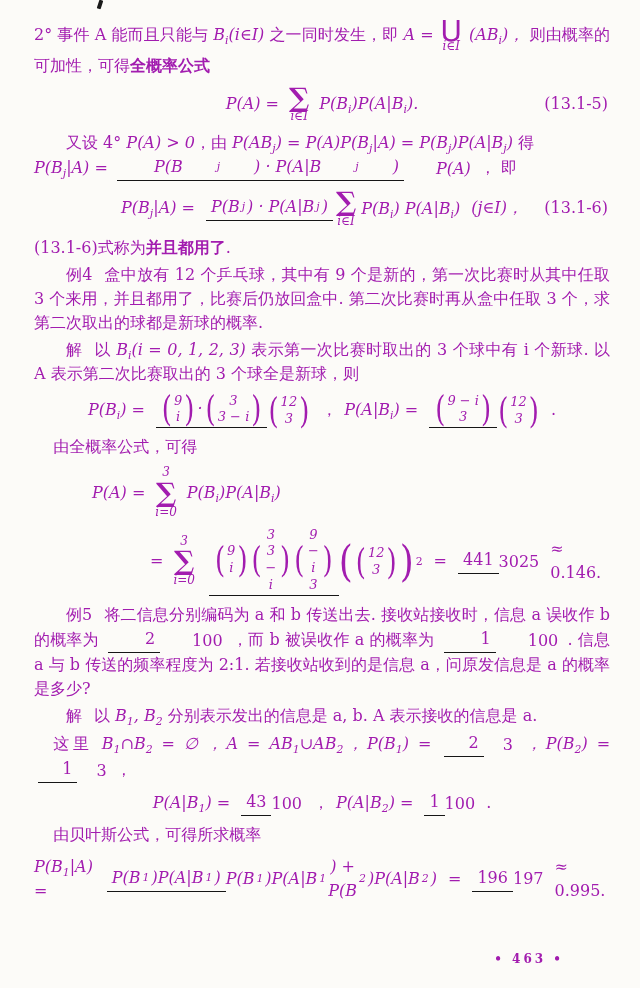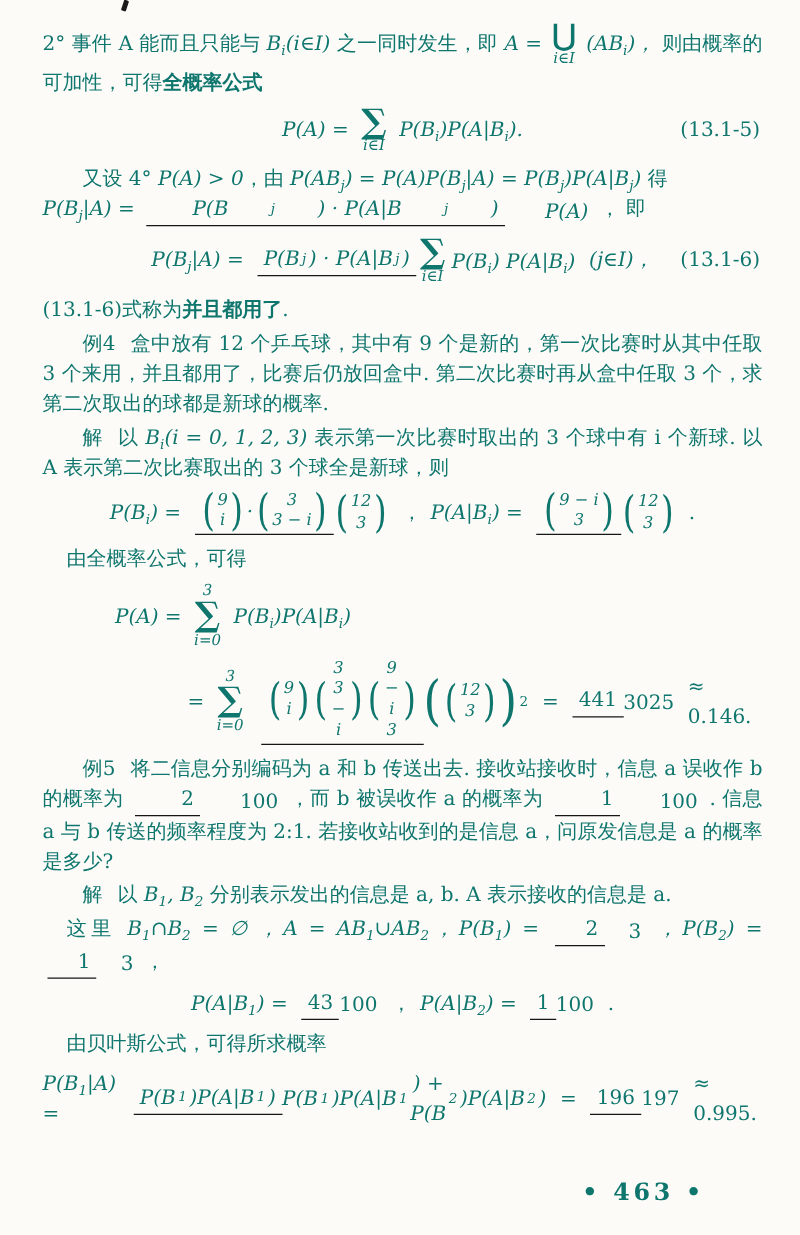--- a/index.html
+++ b/index.html
@@ -1,16 +1,16 @@
 <!DOCTYPE html>
 <html><head>
 <meta charset="utf-8">
 <style>
   html,body{margin:0;padding:0;background:#e9e8e4;}
-  .page{position:relative;width:640px;height:988px;background:#fcfbf8;color:#0f766e;
+  .page{position:relative;width:640px;height:988px;background:#fcfbf8;color:#a21caf;
     font-family:"DejaVu Serif","Liberation Serif",serif;font-size:16px;line-height:1.5;
     box-sizing:border-box;padding:18px 30px 0 34px;overflow:hidden;}
   .para{margin:0 0 3px 0;text-align:justify;}
   .indent{text-indent:2em;}
   .indent1{text-indent:1.2em;}
   .b{font-weight:bold;}
   .lbl{font-weight:normal;margin-right:12px;font-style:normal;}
   .mt{font-style:italic;}
   sub{font-size:68%;line-height:0;font-style:italic;}
   sup{font-size:68%;line-height:0;}
@@ -29,21 +29,21 @@
     transform-origin:center;line-height:1;font-size:26px;}
   .bparen.xl{font-size:36px;transform:scaleY(1.2);}
   .bcol{display:inline-flex;flex-direction:column;align-items:center;font-size:13px;
     line-height:1.3;padding:0 2px;font-style:italic;}
   .eqrow{display:flex;align-items:center;justify-content:center;gap:7px;position:relative;
     margin:7px 0;}
   .eqrow.left{justify-content:flex-start;}
   .ind1{padding-left:58px;}
   .ind2{padding-left:116px;}
   .eqtag{position:absolute;right:2px;font-style:normal;}
-  .pageno{position:absolute;right:76px;bottom:20px;font-size:19px;letter-spacing:3px;font-weight:bold;}
+  .pageno{position:absolute;right:76px;bottom:20px;font-size:12px;letter-spacing:3px;font-weight:bold;}
   .artifact{position:absolute;left:98px;top:0;width:4px;height:9px;background:#1a1a1a;
     transform:rotate(18deg);border-radius:1px;}
 </style>
 </head>
 <body>
 
 <div class="page">
   <div class="artifact"></div>
 
   <p class="para">

